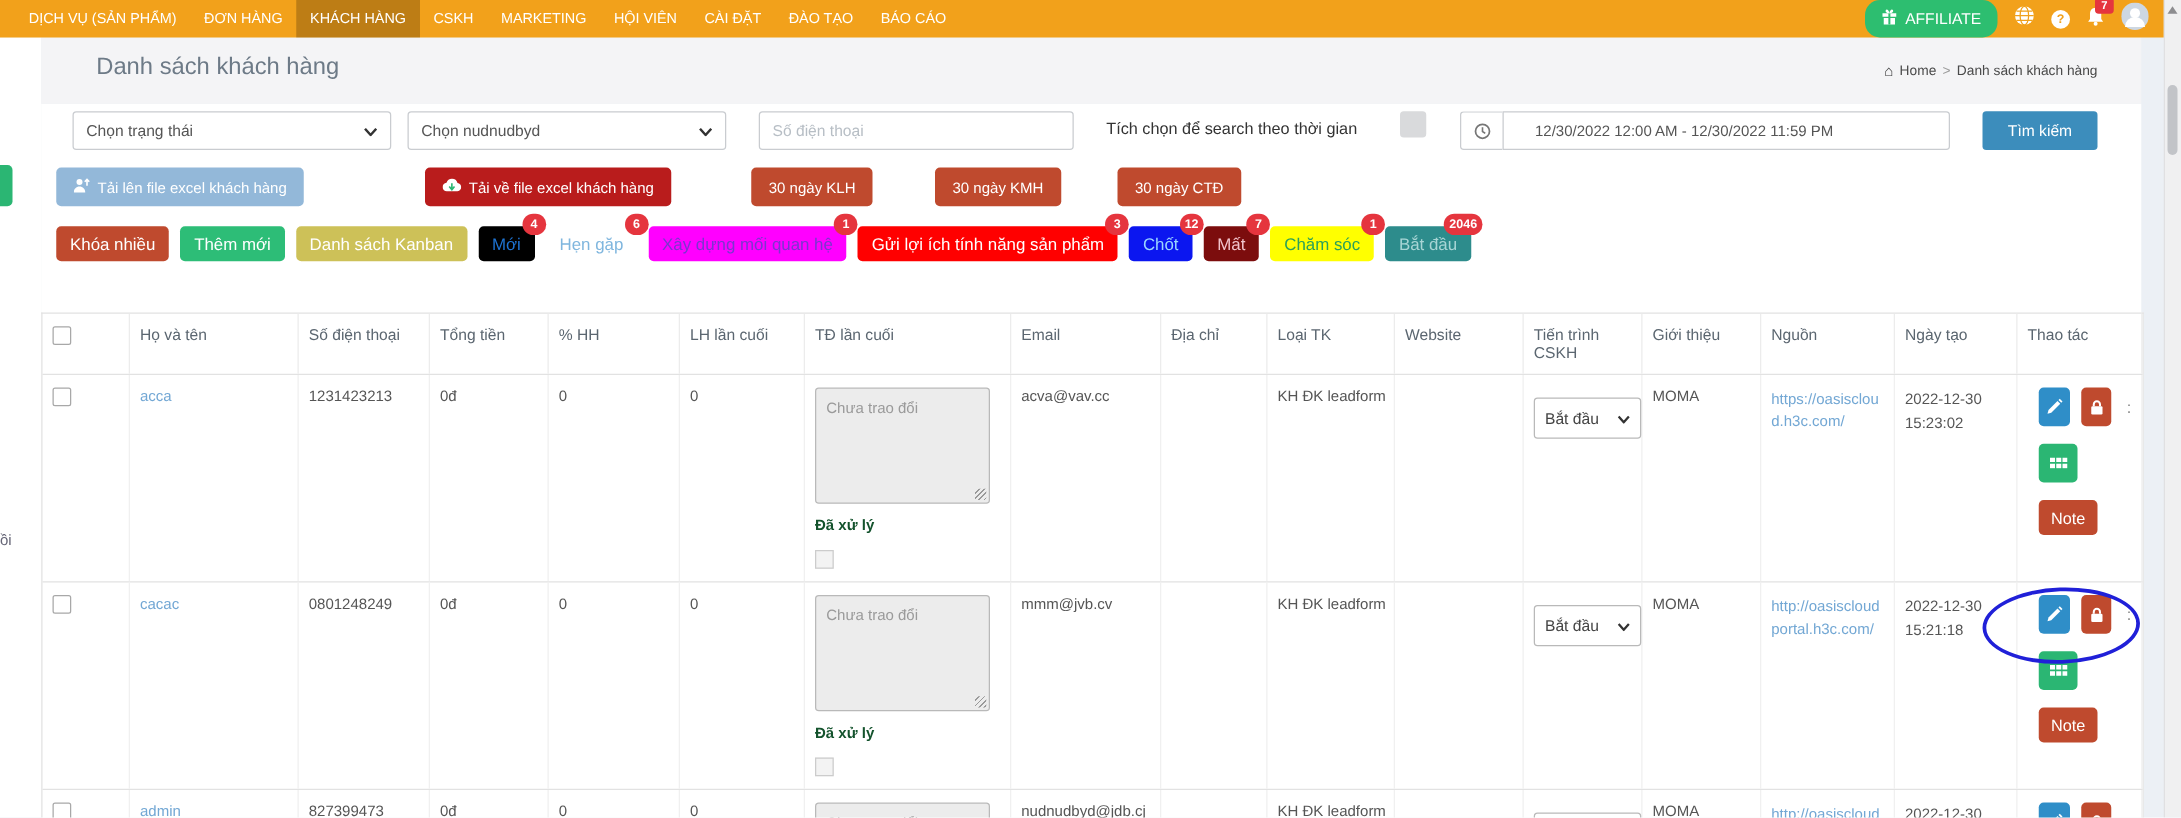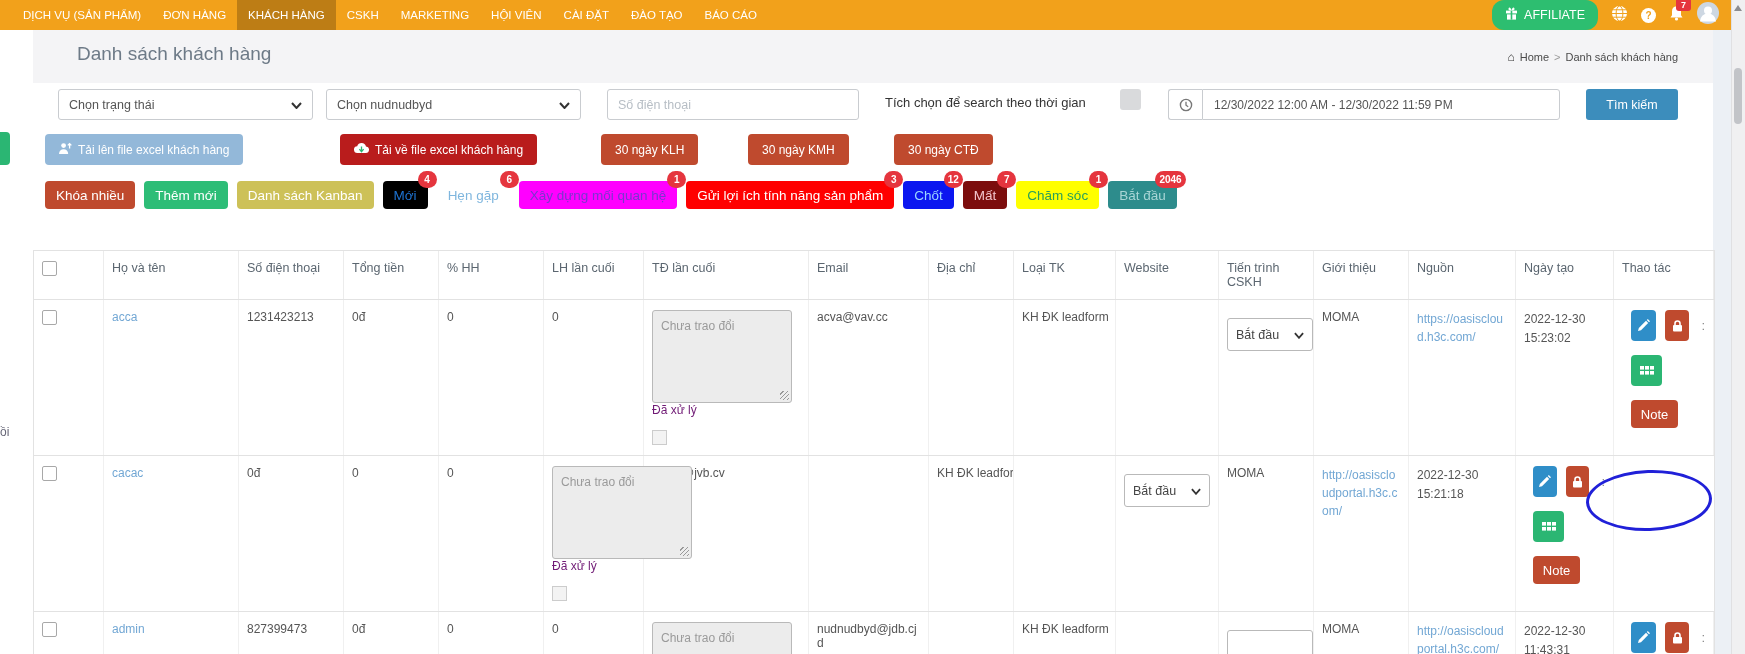--- a/index.html
+++ b/index.html
@@ -41,21 +41,21 @@
        box-sizing:border-box;cursor:pointer;}
   .txt-input{position:absolute;top:89px;height:31px;background:#fff;border:1px solid #c9ccd0;border-radius:3px;
        padding:0 10px;font-size:12.5px;color:#555;box-sizing:border-box;font-family:"Liberation Sans",sans-serif;outline:none;}
   .txt-input::placeholder{color:#b7bec5;}
   .time-label{position:absolute;left:885px;top:95px;font-size:13px;color:#333;}
   .time-checkbox{position:absolute;left:1120px;top:89px;width:21px;height:21px;background:#d9dadc;border-radius:3px;cursor:pointer;}
   .date-group{position:absolute;left:1168px;top:89px;display:flex;height:31px;}
   .date-addon{width:34px;border:1px solid #c9ccd0;border-right:none;border-radius:3px 0 0 3px;background:#fff;
               display:flex;align-items:center;justify-content:center;box-sizing:border-box;}
   .date-input{width:358px;border:1px solid #c9ccd0;border-radius:0 3px 3px 0;background:#fff;display:flex;
-              align-items:center;padding:0 11px;font-size:12px;color:#555;box-sizing:border-box;}
+              align-items:center;padding:0 25px;font-size:12px;color:#555;box-sizing:border-box;}
   .btn-search{position:absolute;left:1586px;top:89px;width:92px;height:31px;background:#3c8dbc;color:#fff;
               font-size:12.5px;border-radius:3px;display:flex;align-items:center;justify-content:center;cursor:pointer;}
 
   
   .xbtn{position:absolute;top:134px;height:31px;display:flex;align-items:center;gap:6px;color:#fff;
         font-size:12px;padding:0 14px;border-radius:4px;box-sizing:border-box;cursor:pointer;white-space:nowrap;}
   .x-upload{left:45px;background:#93b8d9;}
   .x-download{left:340px;background:#b91c1c;}
   .x-30{background:#bf4a2e;}
   .x-klh{left:601px;} .x-kmh{left:748px;} .x-ctd{left:894px;}
@@ -88,21 +88,21 @@
   .data-row{border-top:1px solid #e2e2e2;}
   .td{padding:10px 8px;font-size:12px;color:#555;border-right:1px solid #f0f0f0;box-sizing:border-box;
       min-height:149px;word-break:break-word;}
   .cb{width:13px;height:13px;border:1px solid #a8a8a8;border-radius:2px;background:#fff;cursor:pointer;}
   .name-link,.src-link{color:#72a7d4;cursor:pointer;text-decoration:none;}
   .src-link{word-break:break-all;display:inline-block;line-height:1.5;}
   .ta{width:140px;height:93px;background:#ececec;border:1px solid #b9b9b9;border-radius:3px;padding:8px;
       font-size:12px;color:#9a9a9a;box-sizing:border-box;position:relative;}
   .ta::after{content:"";position:absolute;right:2px;bottom:2px;width:9px;height:9px;
       background:repeating-linear-gradient(135deg,transparent 0 2px,#999 2px 3px);}
-  .proc-label{font-size:12px;color:#701a75;}
+  .proc-label{margin-top:10px;font-size:12px;color:#14532d;font-weight:bold;}
   .proc-cb{width:13px;height:13px;background:#f3f3f3;border:1px solid #ccc;margin-top:13px;cursor:pointer;}
   .mini-sel{width:86px;height:33px;border:1px solid #b9b9b9;border-radius:3px;background:#fff;display:flex;
       align-items:center;justify-content:space-between;padding:0 8px;font-size:12.5px;color:#444;
       box-sizing:border-box;margin-top:8px;cursor:pointer;}
   .created{line-height:1.6;}
   .act{display:flex;flex-direction:column;gap:14px;padding:0 0 0 9px;}
   .act-line{display:flex;gap:9px;align-items:center;}
   .abtn{width:31px;height:31px;border-radius:4px;display:flex;align-items:center;justify-content:center;cursor:pointer;}
   .a-edit{background:#2f8ec8;} .a-lock{background:#bf4a2e;} .a-grid{background:#2bb673;}
   .colon-frag{color:#888;font-size:13px;margin-left:3px;}
@@ -350,20 +350,21 @@
           </div>
       </div>
     </div>
   </div>
 
   <div class="trow data-row">
     <div class="td">
         <div class="cb"></div>
       </div>
     <div class="td"><span class="name-link">cacac</span></div>
+    <div class="td">0801248249</div>
     <div class="td">0đ</div>
     <div class="td">0</div>
     <div class="td">0</div>
     <div class="td">
       <div class="ta">Chưa trao đổi</div>
       <div class="proc-label">Đã xử lý</div>
       <div class="proc-cb"></div>
     </div>
     <div class="td">mmm@jvb.cv</div>
     <div class="td"></div>

